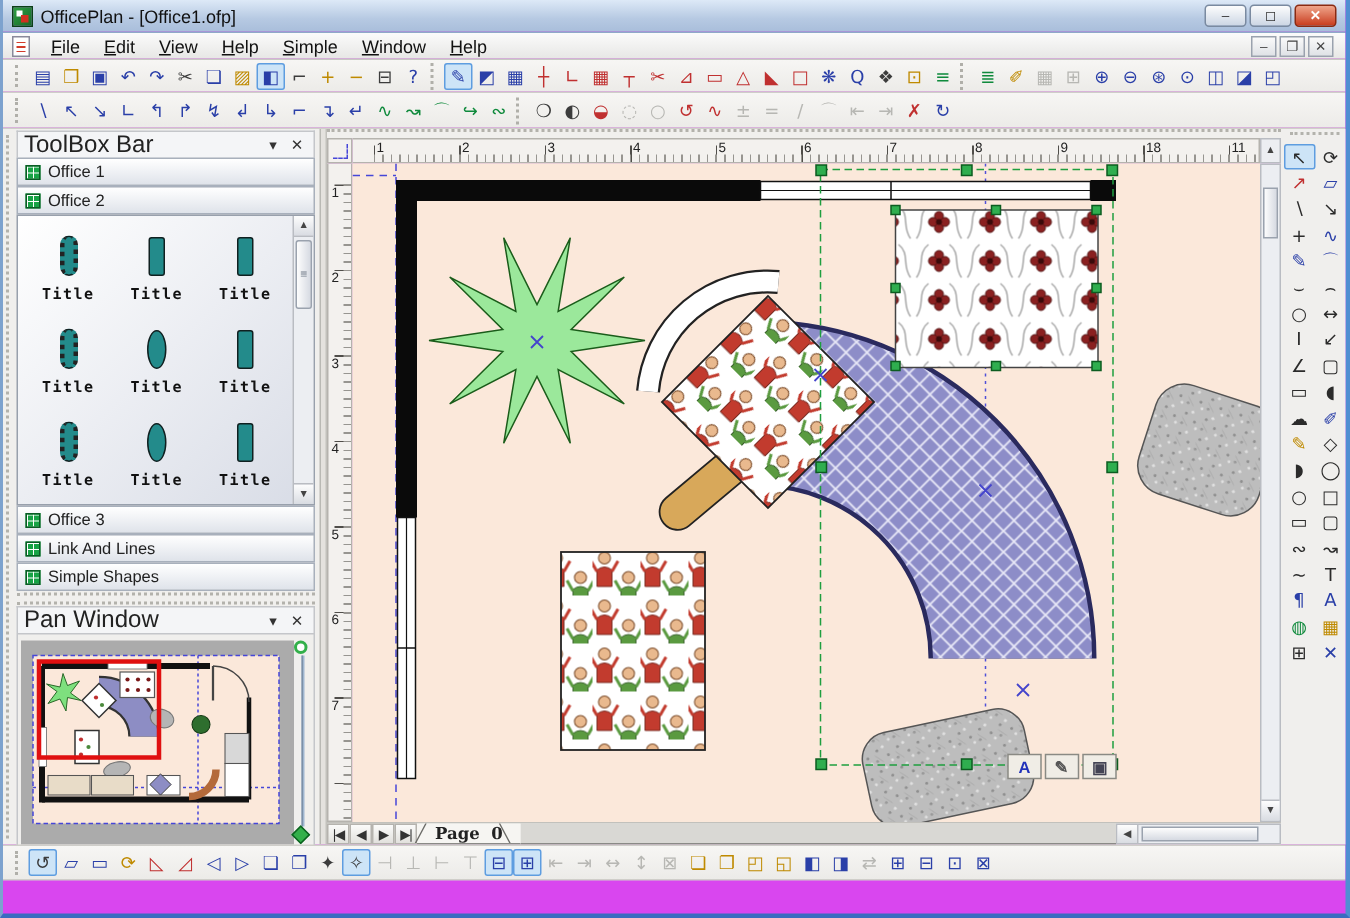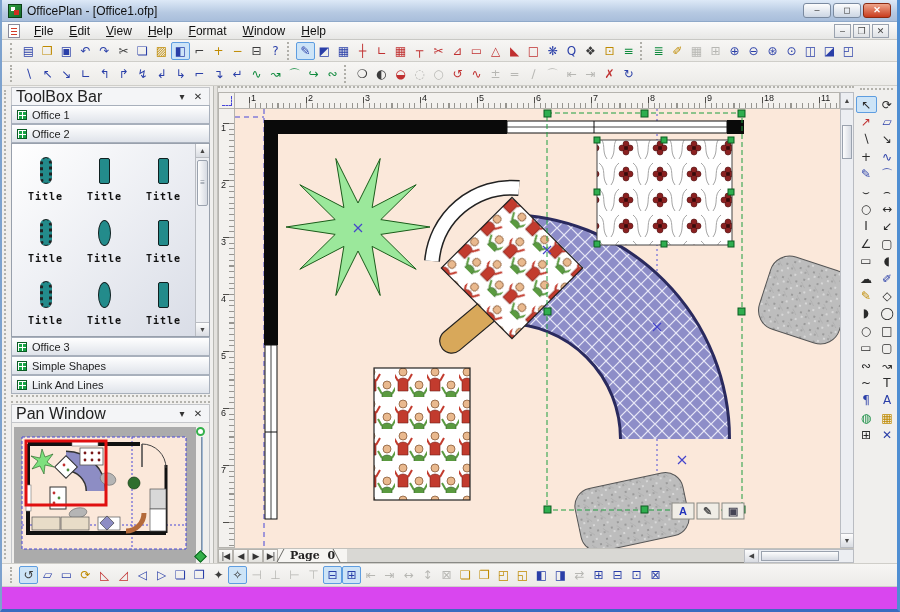--- a/index.html
+++ b/index.html
@@ -147,21 +147,21 @@
   </div>
 
   <div class="menubar">
     <div class="doc-icon"></div>
     <div style="display:flex">
 
     <span class="menu-item">File</span>
         <span class="menu-item">Edit</span>
         <span class="menu-item">View</span>
         <span class="menu-item">Help</span>
-        <span class="menu-item">Format</span>
+        <span class="menu-item">Simple</span>
         <span class="menu-item">Window</span>
         <span class="menu-item">Help</span>
       </div>
     <div class="mdi-btns">
       <span class="mdibtn">–</span>
       <span class="mdibtn">❐</span>
       <span class="mdibtn">✕</span>
     </div>
   </div>
 
@@ -508,25 +508,25 @@
         </div>
       </div>
       <div>
 
       <div class="sectionbtn">
           <span class="secicon"></span>
           <span>Office 3</span>
         </div>
           <div class="sectionbtn">
           <span class="secicon"></span>
-          <span>Simple Shapes</span>
+          <span>Link And Lines</span>
         </div>
           <div class="sectionbtn">
           <span class="secicon"></span>
-          <span>Link And Lines</span>
+          <span>Simple Shapes</span>
         </div>
         </div>
       <div class="splitter"></div>
 
       <div class="phead">
         <span class="ptitle">Pan Window</span>
         <span class="pbtn">▾</span>
         <span class="pbtn">✕</span>
       </div>
       <div class="pan-body">

